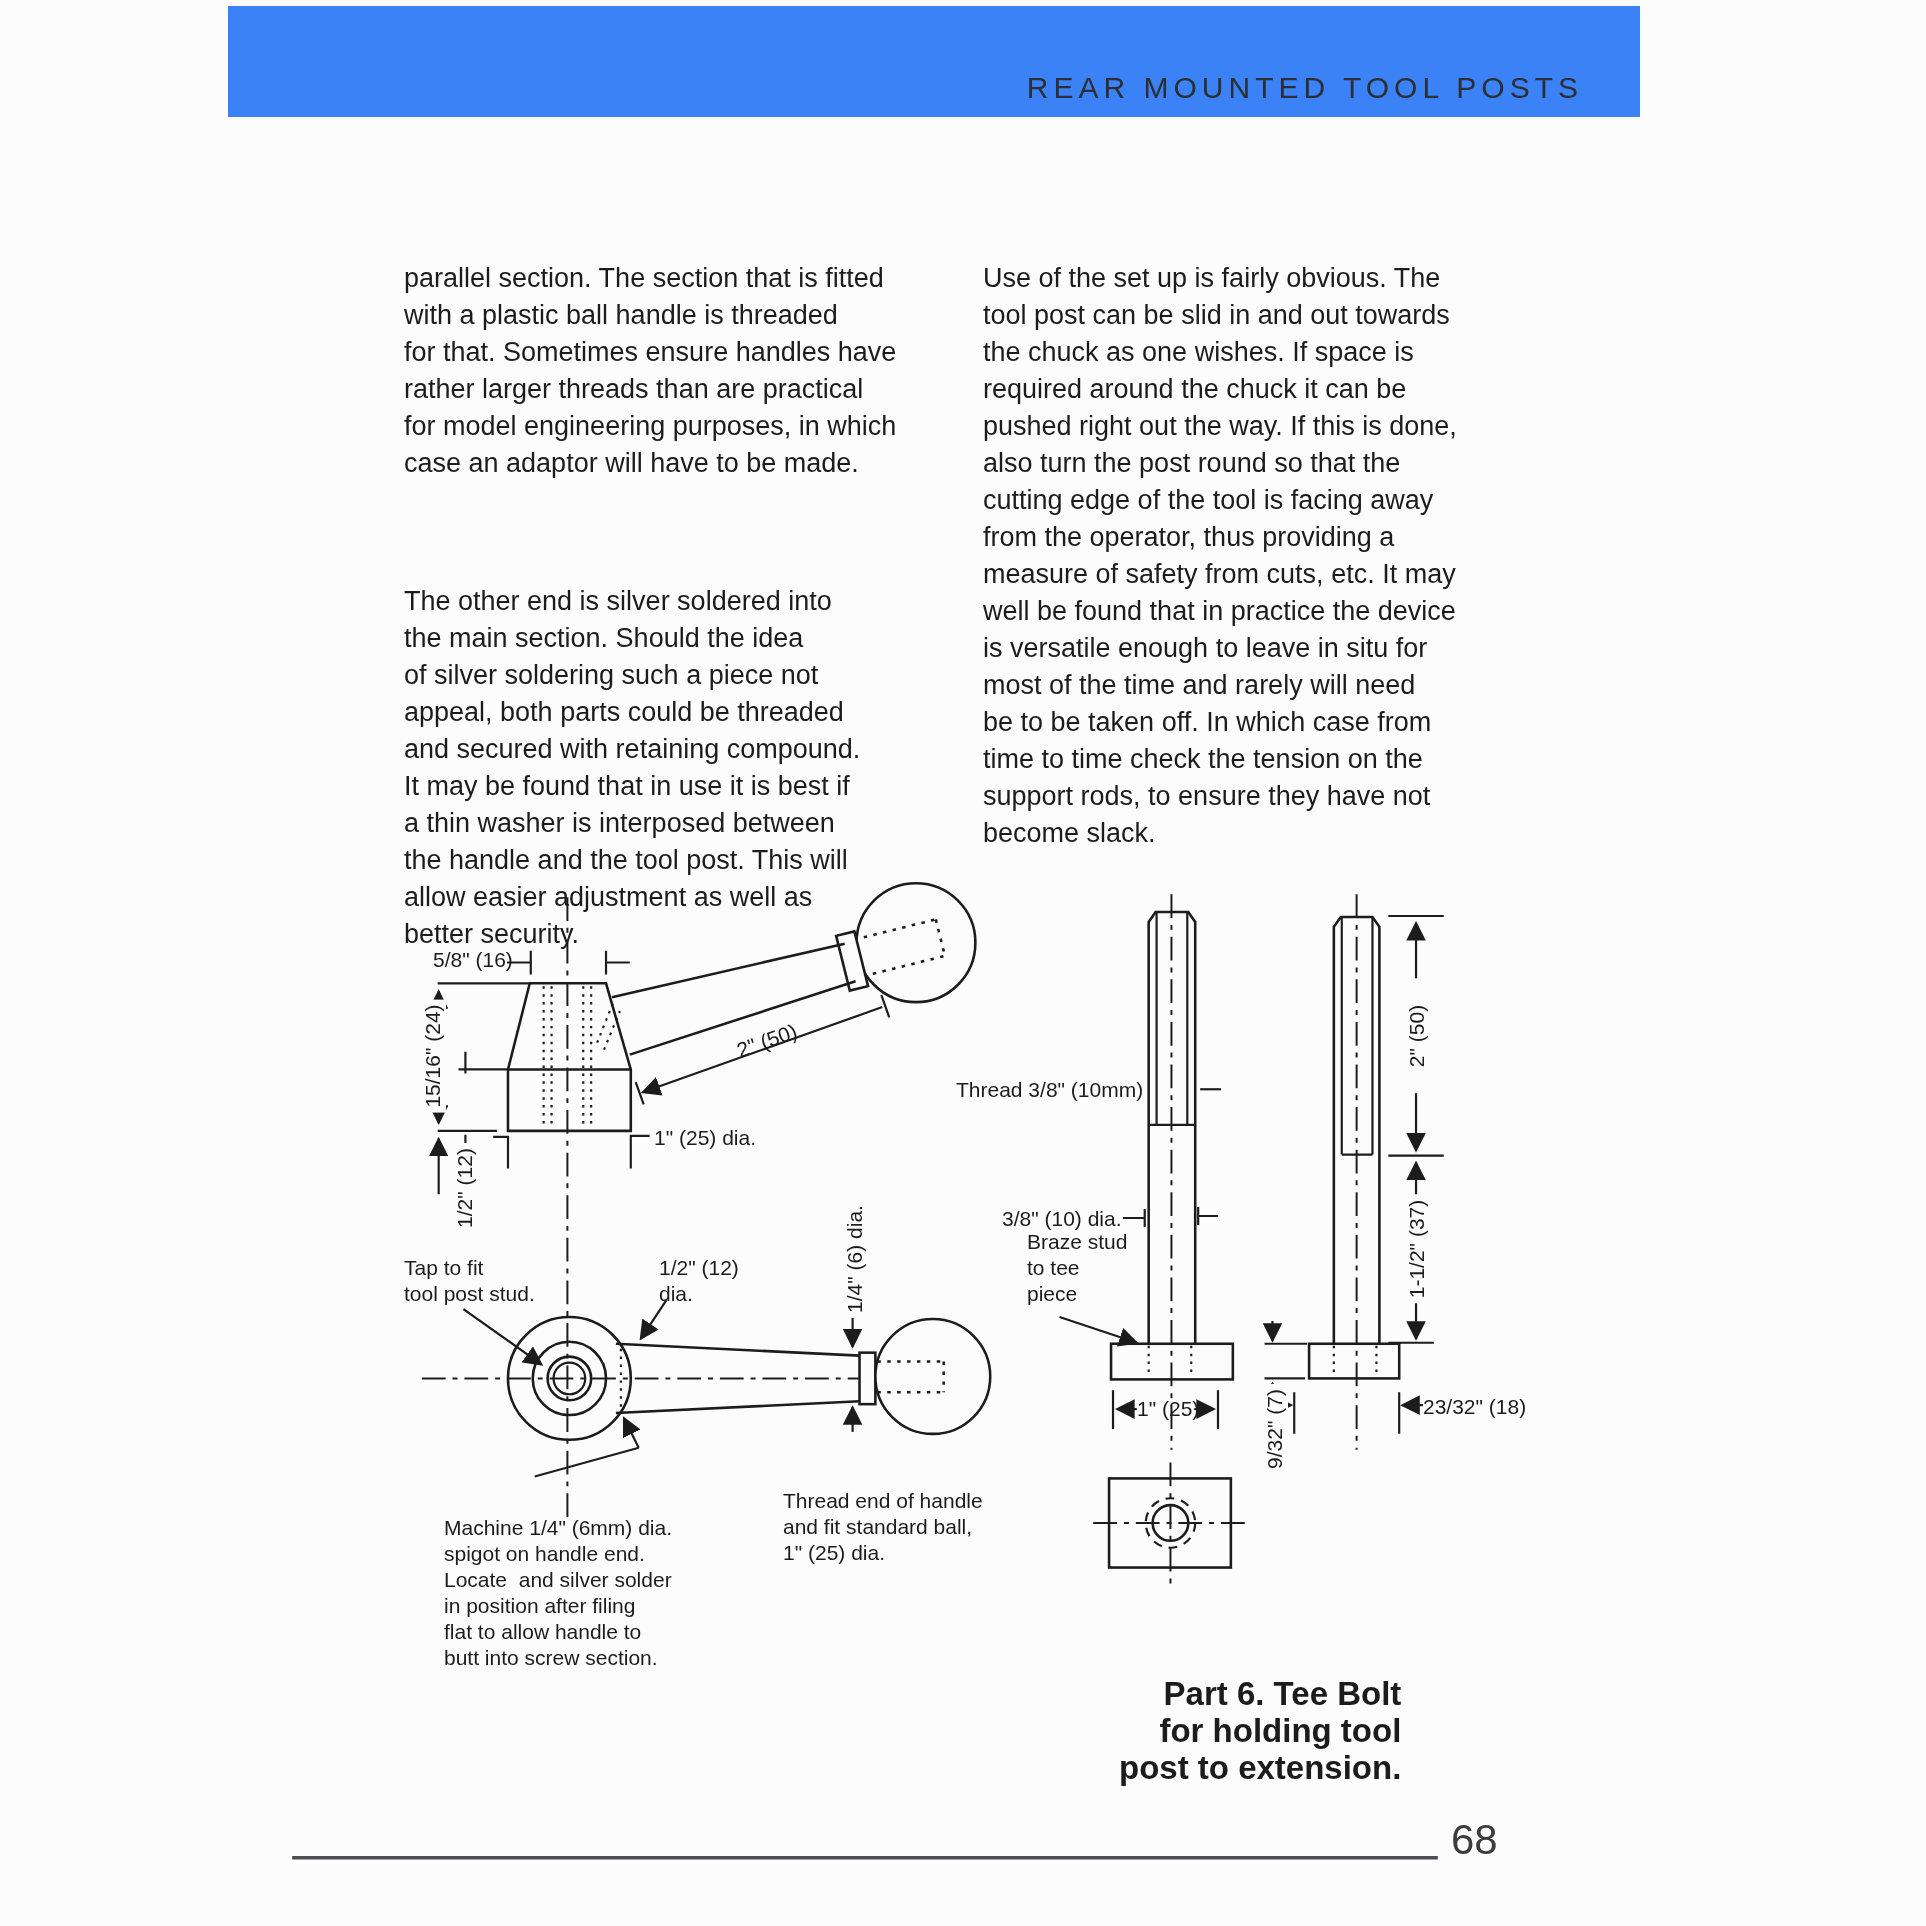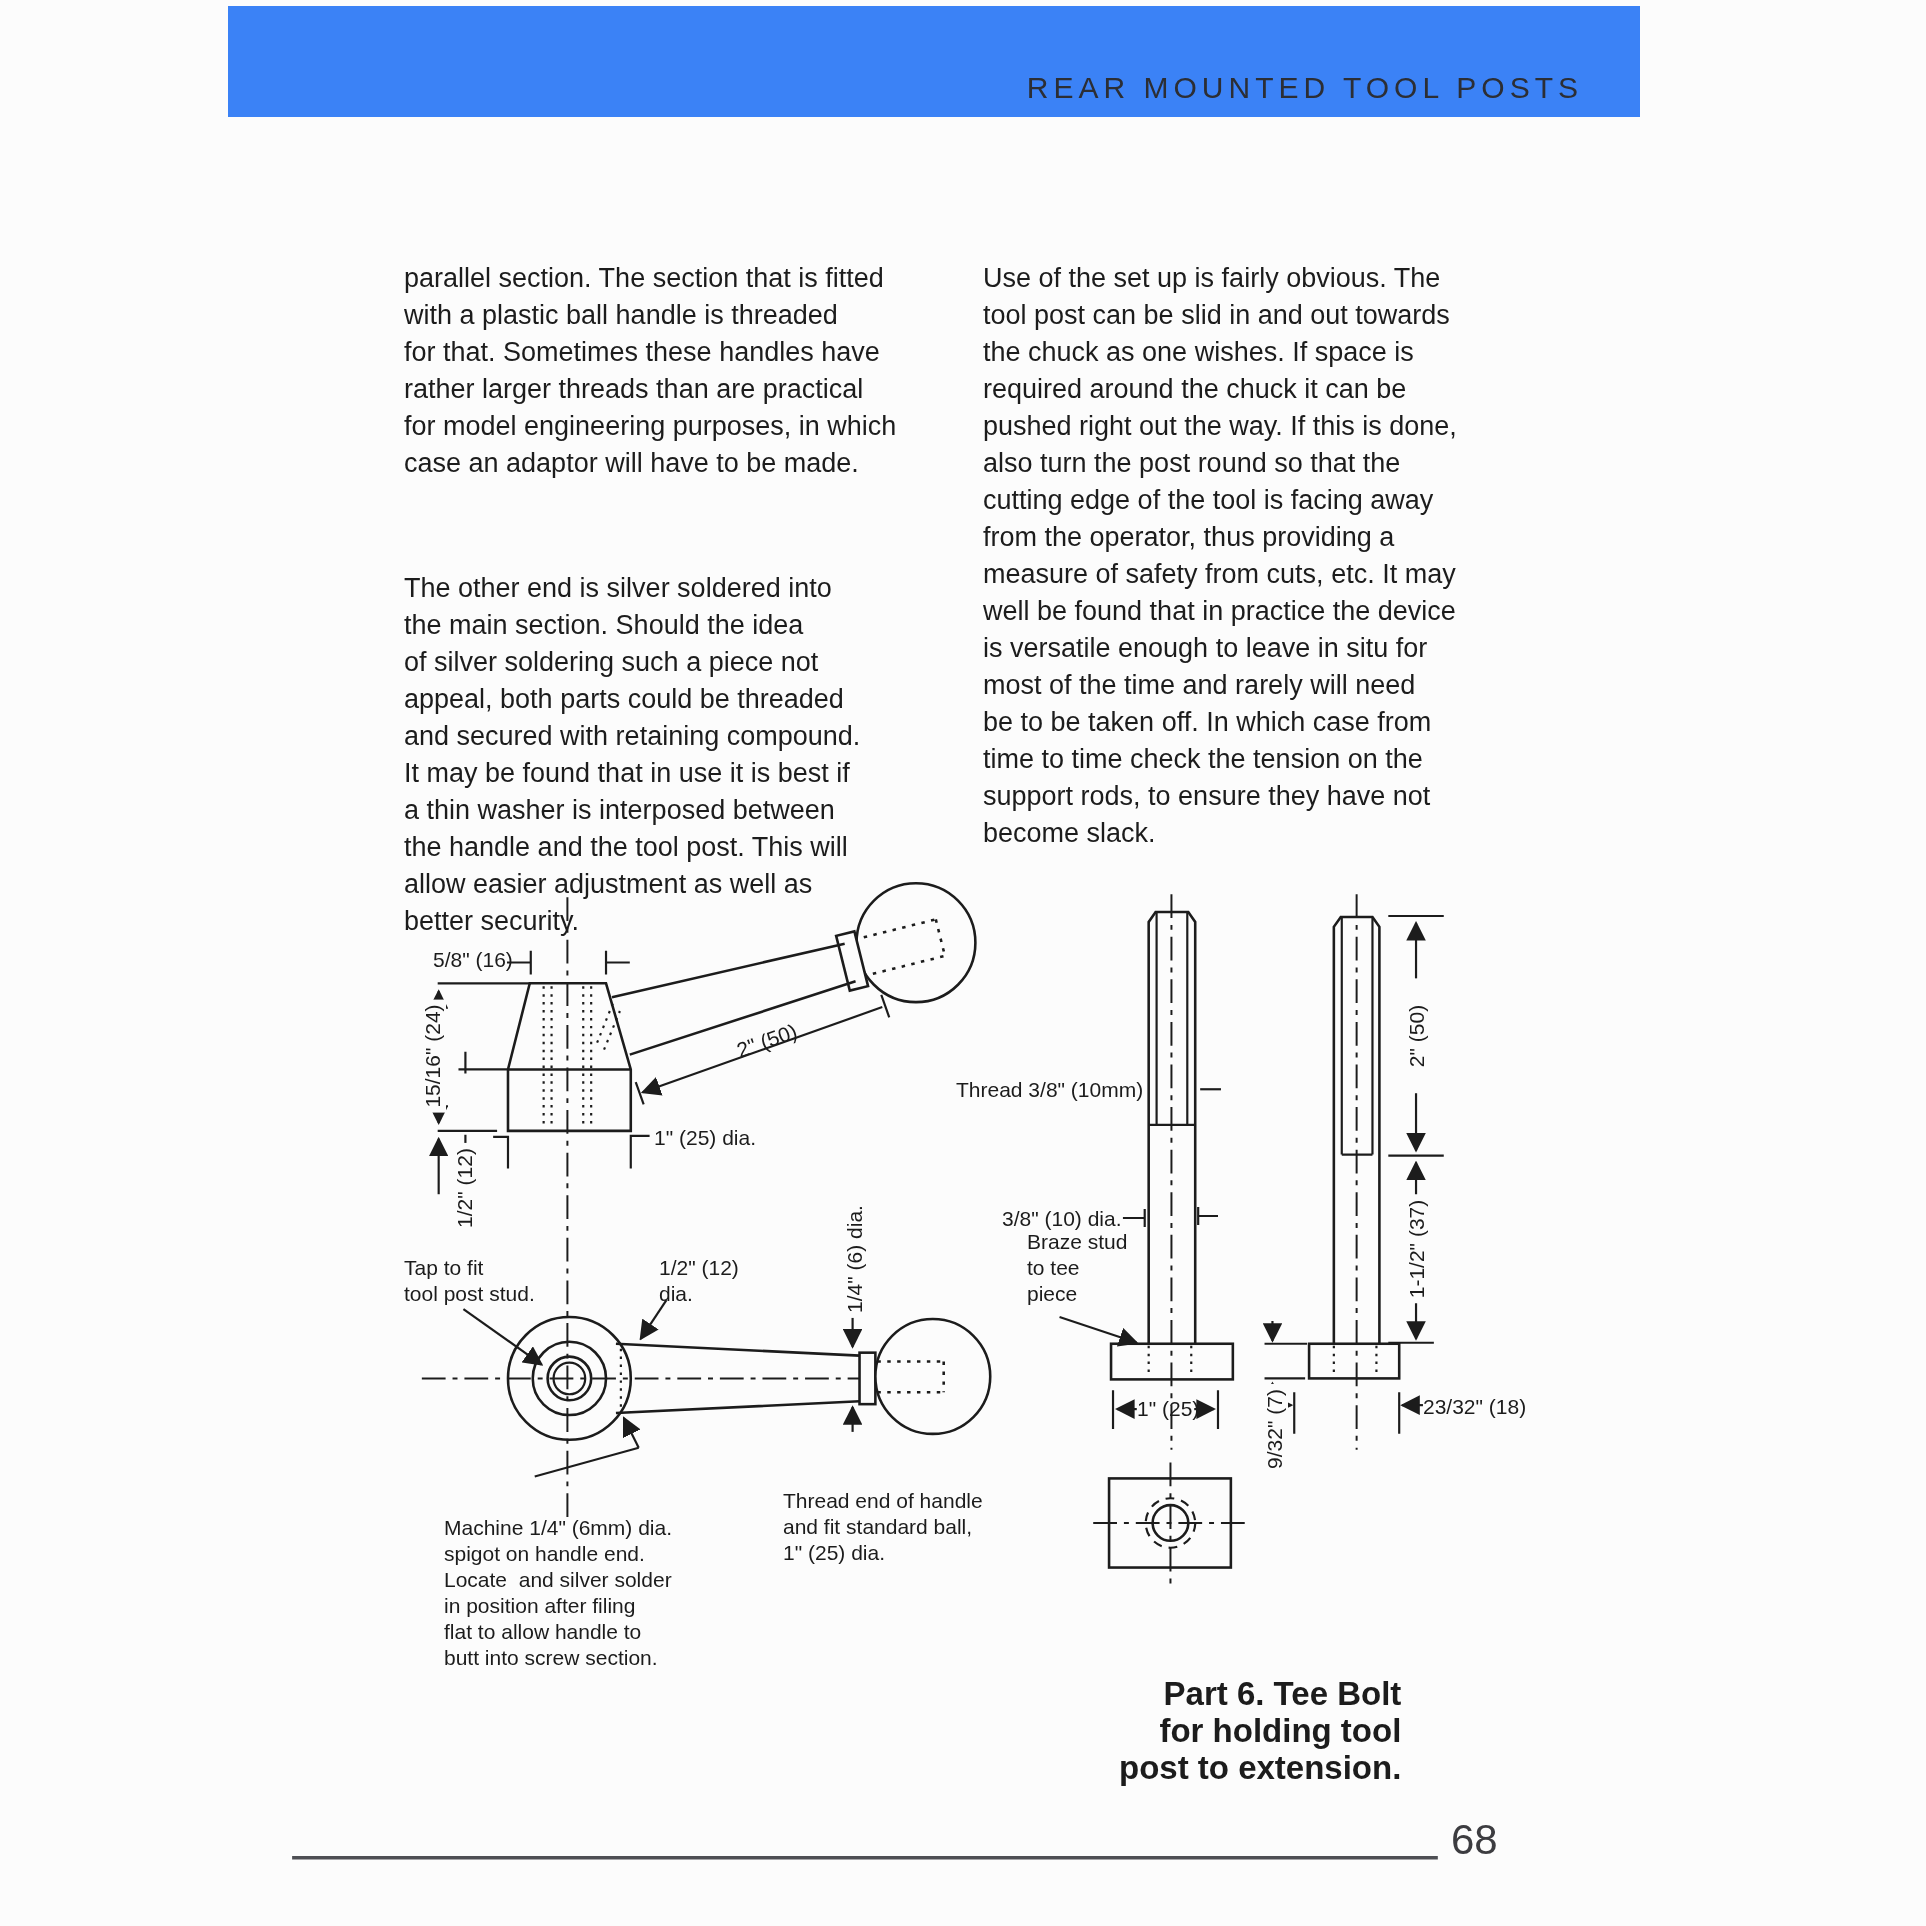--- a/index.html
+++ b/index.html
@@ -5,21 +5,21 @@
   html,body{margin:0;padding:0;background:#e8e8e8;}
   .page{position:relative;width:1927px;height:1927px;background:#fcfcfc;
         font-family:"Liberation Sans",sans-serif;color:#1c1c1c;overflow:hidden;}
   .headerbar{position:absolute;left:228px;top:6px;width:1412px;height:111px;
         background:#3b82f6;display:flex;align-items:flex-end;justify-content:flex-end;
         padding:0 57px 12px 0;box-sizing:border-box;}
   .headertitle{font-size:30px;letter-spacing:5px;color:#2c2e34;font-weight:400;white-space:pre;}
   .col{position:absolute;top:186px;font-size:27px;line-height:37px;white-space:pre;}
   .col-left{left:404px;}
   .col-right{left:983px;}
-  .para2{margin-top:14px;}
+  .para2{margin-top:27px;}
   .usage{font-weight:bold;}
   .lbl{position:absolute;font-size:21px;line-height:26px;white-space:pre;}
   .ctr{text-align:left;}
   .rot{transform:translate(-50%,-50%) rotate(-90deg);}
   .rot2{transform:translate(-50%,-50%) rotate(-19.5deg);}
   .wbg{background:#fcfcfc;padding:0 5px;}
   .caption{position:absolute;left:1119px;top:1675px;font-size:33px;font-weight:600;
         line-height:37px;white-space:pre;text-align:right;}
   .pagenum{position:absolute;left:1451px;top:1816px;font-size:42px;color:#3c3c40;}
   svg.draw{position:absolute;left:0;top:0;}
@@ -36,21 +36,21 @@
 
 <div class="page">
 
   <div class="headerbar">
     <span class="headertitle">REAR MOUNTED TOOL POSTS</span>
   </div>
 
   <div class="col col-left">
     <div>parallel section. The section that is fitted
 with a plastic ball handle is threaded
-for that. Sometimes these handles have
+for that. Sometimes ensure handles have
 rather larger threads than are practical
 for model engineering purposes, in which
 case an adaptor will have to be made.</div>
     <div class="para2">The other end is silver soldered into
 the main section. Should the idea
 of silver soldering such a piece not
 appeal, both parts could be threaded
 and secured with retaining compound.
 It may be found that in use it is best if
 a thin washer is interposed between

